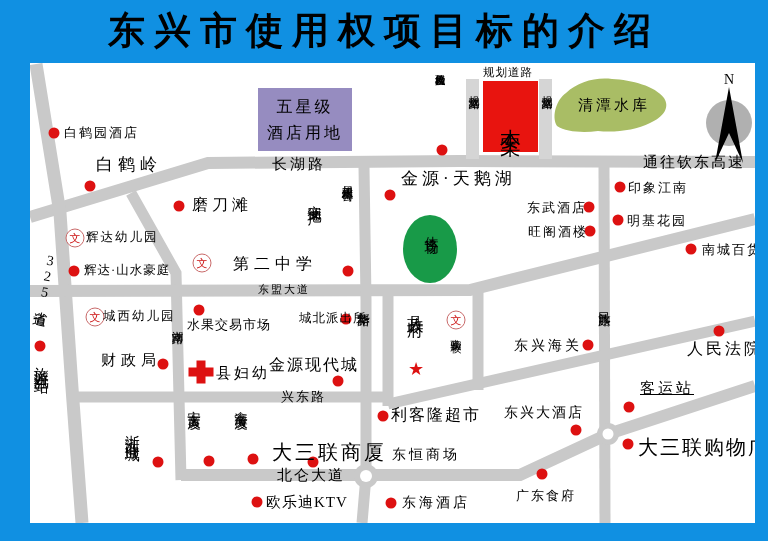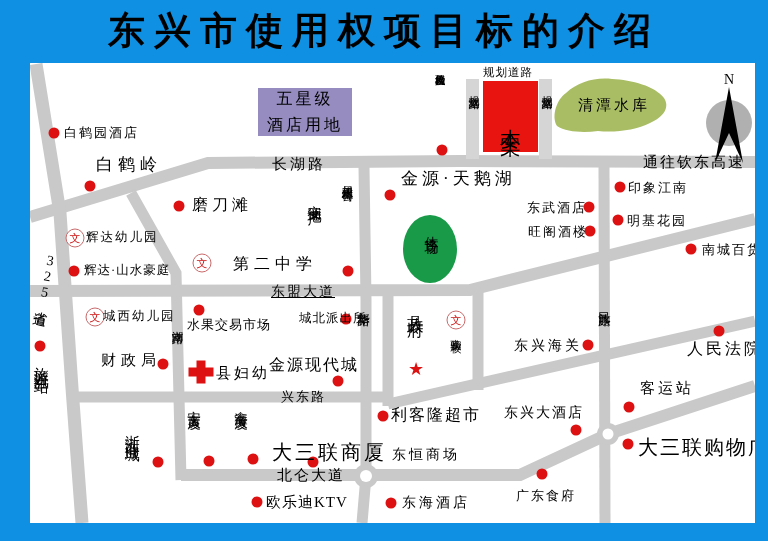--- a/index.html
+++ b/index.html
@@ -12,21 +12,21 @@
   .lbl{position:absolute;color:#000;white-space:nowrap;line-height:1.08;}
   .lbl-v{writing-mode:vertical-rl;text-orientation:upright;}
   .dot{position:absolute;width:11px;height:11px;border-radius:50%;background:var(--marker,#dd1111);transform:translate(-50%,-50%);}
   .wen{position:absolute;width:17px;height:17px;border-radius:50%;background:#fff;border:1px solid #c96a6a;
        color:#cc1111;font-size:11px;line-height:16px;text-align:center;transform:translate(-50%,-50%);}
   .star{position:absolute;color:var(--marker,#dd1111);font-size:18px;line-height:18px;transform:translate(-50%,-50%);font-family:"DejaVu Sans",sans-serif;}
   .cross{position:absolute;width:25px;height:23px;transform:translate(-50%,-50%);}
   .cross::before{content:"";position:absolute;left:0;top:7px;width:25px;height:9px;background:var(--marker,#dd1111);}
   .cross::after{content:"";position:absolute;left:8px;top:0;width:9px;height:23px;background:var(--marker,#dd1111);}
   .area-box{position:absolute;display:flex;align-items:center;justify-content:center;text-align:center;color:#000;}
-  .hotel-box{left:228px;top:25px;width:94px;height:48px;background:var(--hotel_land_box,#968cc0);
+  .hotel-box{left:228px;top:25px;width:94px;height:63px;background:var(--hotel_land_box,#968cc0);
              font-size:16px;letter-spacing:3px;line-height:1.6;flex-direction:column;}
   .benan-box{left:453px;top:18px;width:55px;height:71px;background:var(--site_box,#e8140f);
              font-size:21px;letter-spacing:5px;writing-mode:vertical-rl;text-orientation:upright;}
   .reservoir-lbl{position:absolute;left:548px;top:33px;font-size:15px;letter-spacing:3px;color:#000;white-space:nowrap;}
   .stadium-lbl{position:absolute;left:392px;top:162px;font-size:14px;letter-spacing:2px;color:#000;
                writing-mode:vertical-rl;text-orientation:upright;}
   .compass-n{position:absolute;left:685px;top:9px;width:28px;text-align:center;font-size:14px;color:#000;}
 </style>
 </head>
 <body>
@@ -95,21 +95,21 @@
         <div class="lbl lbl-v" style="left: 3px; top: 292px; font-size: 15px; letter-spacing: 3px;">旅游汽车站</div>
         <div class="lbl lbl-v" style="left: 14px; top: 189px; font-size: 14px; letter-spacing: 1px; transform: rotate(10deg); transform-origin: left top;">325省道</div>
         <span class="dot" style="left: 128px; top: 399px;"></span>
         <div class="lbl lbl-v" style="left: 94px; top: 360px; font-size: 15px; letter-spacing: 3px;">浙江商业城</div>
         <div class="lbl lbl-h" style="left: 242px; top: 93px; font-size: 15px; letter-spacing: 3px;">长湖路</div>
         <div class="lbl lbl-v" style="left: 277px; top: 131px; font-size: 14px; letter-spacing: 2px;">安德地产</div>
         <span class="dot" style="left: 318px; top: 208px;"></span>
         <div class="lbl lbl-v" style="left: 311px; top: 113px; font-size: 11.5px; letter-spacing: 1px;">吴川建工程公司</div>
         <span class="wen" style="left: 172px; top: 200px;">文</span>
         <div class="lbl lbl-h" style="left: 203px; top: 192px; font-size: 16px; letter-spacing: 5px;">第二中学</div>
-        <div class="lbl lbl-h" style="left: 241px; top: 221px; font-size: 14px; letter-spacing: 2px; text-decoration: underline;">东盟大道</div>
+        <div class="lbl lbl-h" style="left: 228px; top: 221px; font-size: 11px; letter-spacing: 2px;">东盟大道</div>
         <div class="lbl lbl-v" style="left: 141px; top: 259px; font-size: 11.5px; letter-spacing: 1px;">湖南路</div>
         <span class="dot" style="left: 169px; top: 247px;"></span>
         <div class="lbl lbl-h" style="left: 157px; top: 255px; font-size: 13px; letter-spacing: 1px;">水果交易市场</div>
         <span class="cross" style="left: 171px; top: 309px;"></span>
         <div class="lbl lbl-h" style="left: 186px; top: 302px; font-size: 15px; letter-spacing: 3px;">县妇幼</div>
         <span class="dot" style="left: 316px; top: 256px;"></span>
         <div class="lbl lbl-h" style="left: 269px; top: 249px; font-size: 12.5px; letter-spacing: 1px;">城北派出所</div>
         <span class="dot" style="left: 308px; top: 318px;"></span>
         <div class="lbl lbl-h" style="left: 239px; top: 293px; font-size: 16px; letter-spacing: 2px;">金源现代城</div>
         <div class="lbl lbl-v" style="left: 326px; top: 239px; font-size: 12.5px; letter-spacing: 1px;">新华路</div>
@@ -151,20 +151,20 @@
         <span class="dot" style="left: 689px; top: 268px;"></span>
         <div class="lbl lbl-h" style="left: 657px; top: 277px; font-size: 16px; letter-spacing: 3px;">人民法院</div>
         <span class="dot" style="left: 353px; top: 353px;"></span>
         <div class="lbl lbl-h" style="left: 361px; top: 343px; font-size: 16px; letter-spacing: 2px;">利客隆超市</div>
         <div class="lbl lbl-h" style="left: 362px; top: 384px; font-size: 14px; letter-spacing: 3px;">东恒商场</div>
         <span class="dot" style="left: 361px; top: 440px;"></span>
         <div class="lbl lbl-h" style="left: 372px; top: 432px; font-size: 14px; letter-spacing: 3px;">东海酒店</div>
         <span class="dot" style="left: 546px; top: 367px;"></span>
         <div class="lbl lbl-h" style="left: 474px; top: 342px; font-size: 14px; letter-spacing: 2px;">东兴大酒店</div>
         <span class="dot" style="left: 599px; top: 344px;"></span>
-        <div class="lbl lbl-h" style="left: 610px; top: 317px; font-size: 15px; letter-spacing: 3px;">客运站</div>
+        <div class="lbl lbl-h" style="left: 610px; top: 317px; font-size: 15px; letter-spacing: 3px; text-decoration: underline;">客运站</div>
         <span class="dot" style="left: 598px; top: 381px;"></span>
         <div class="lbl lbl-h" style="left: 608px; top: 374px; font-size: 20px; letter-spacing: 2px;">大三联购物广场</div>
         <span class="dot" style="left: 512px; top: 411px;"></span>
         <div class="lbl lbl-h" style="left: 486px; top: 426px; font-size: 13px; letter-spacing: 2px;">广东食府</div>
       </div>
   </div>
 </div>
 
 </body></html>

